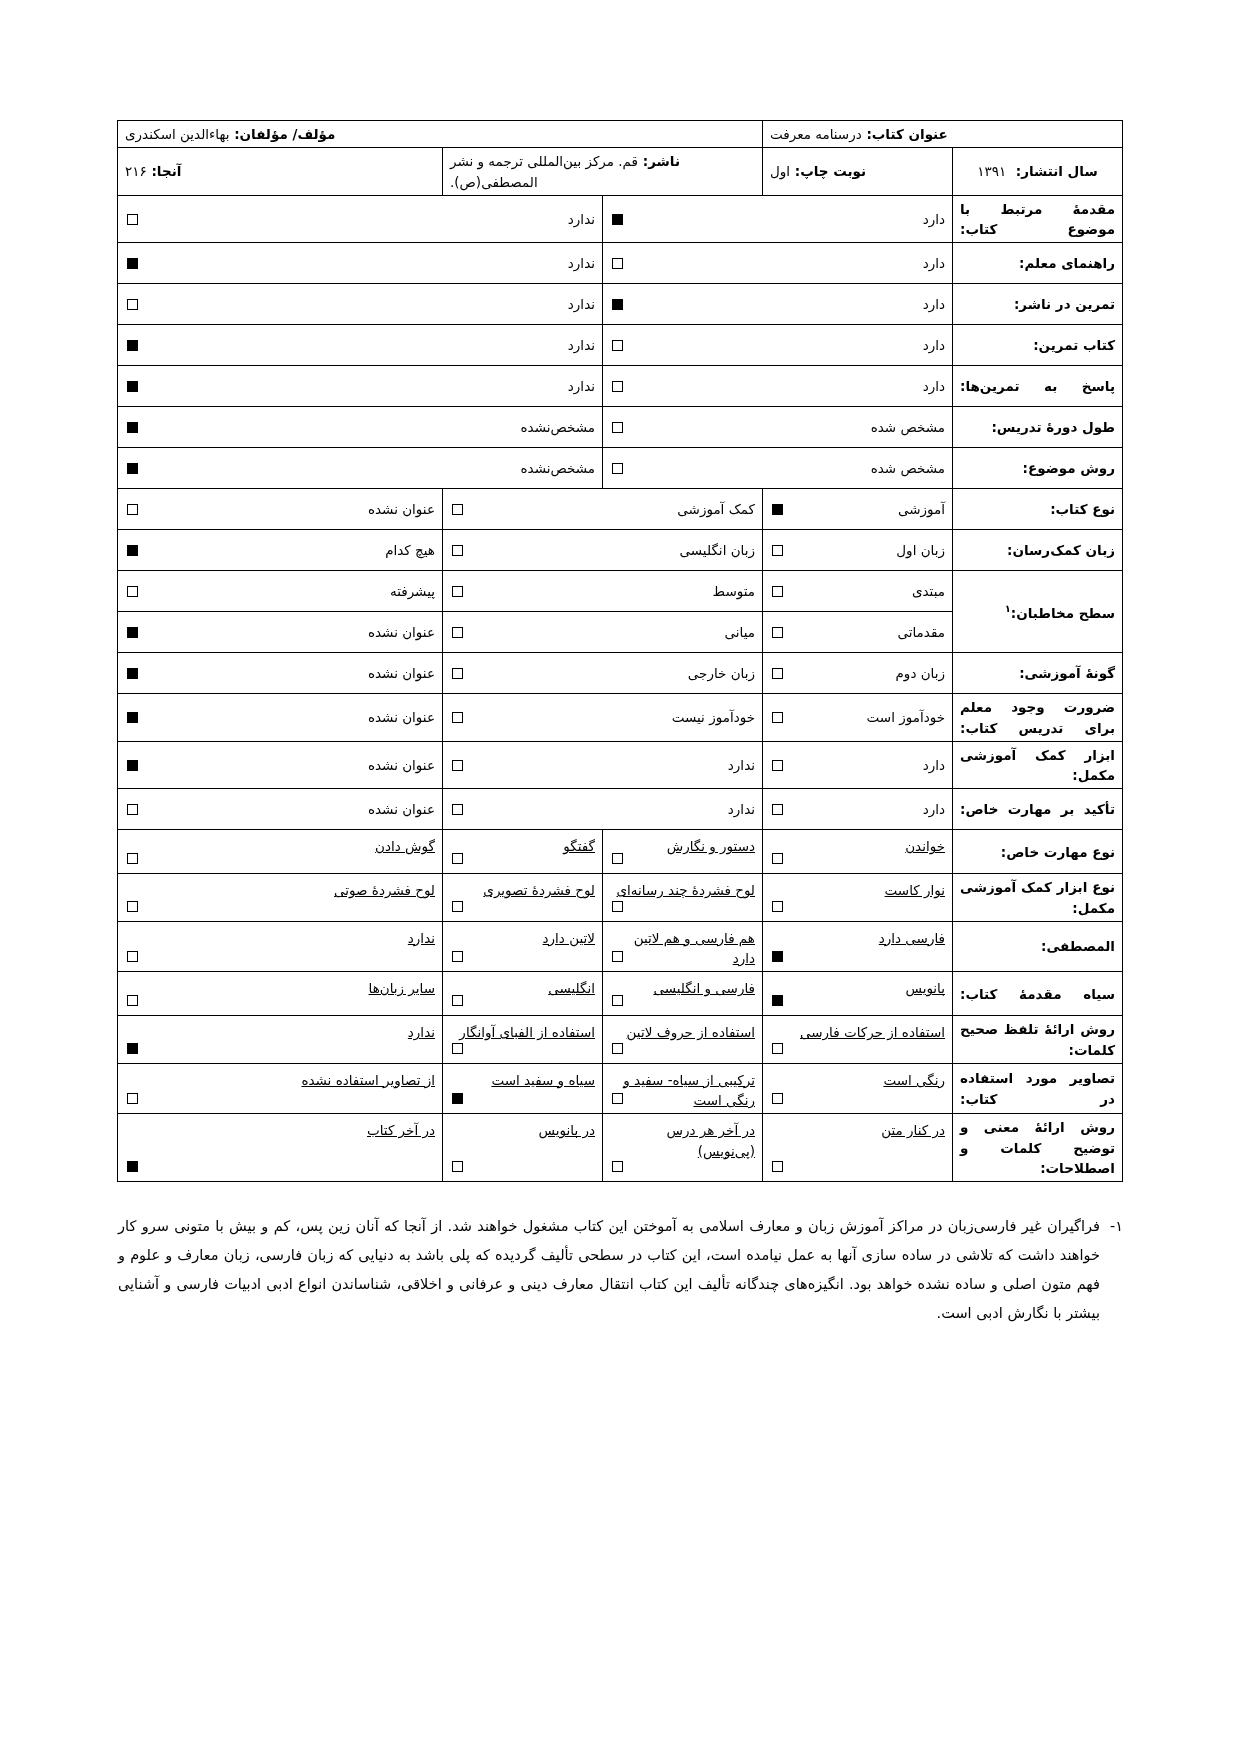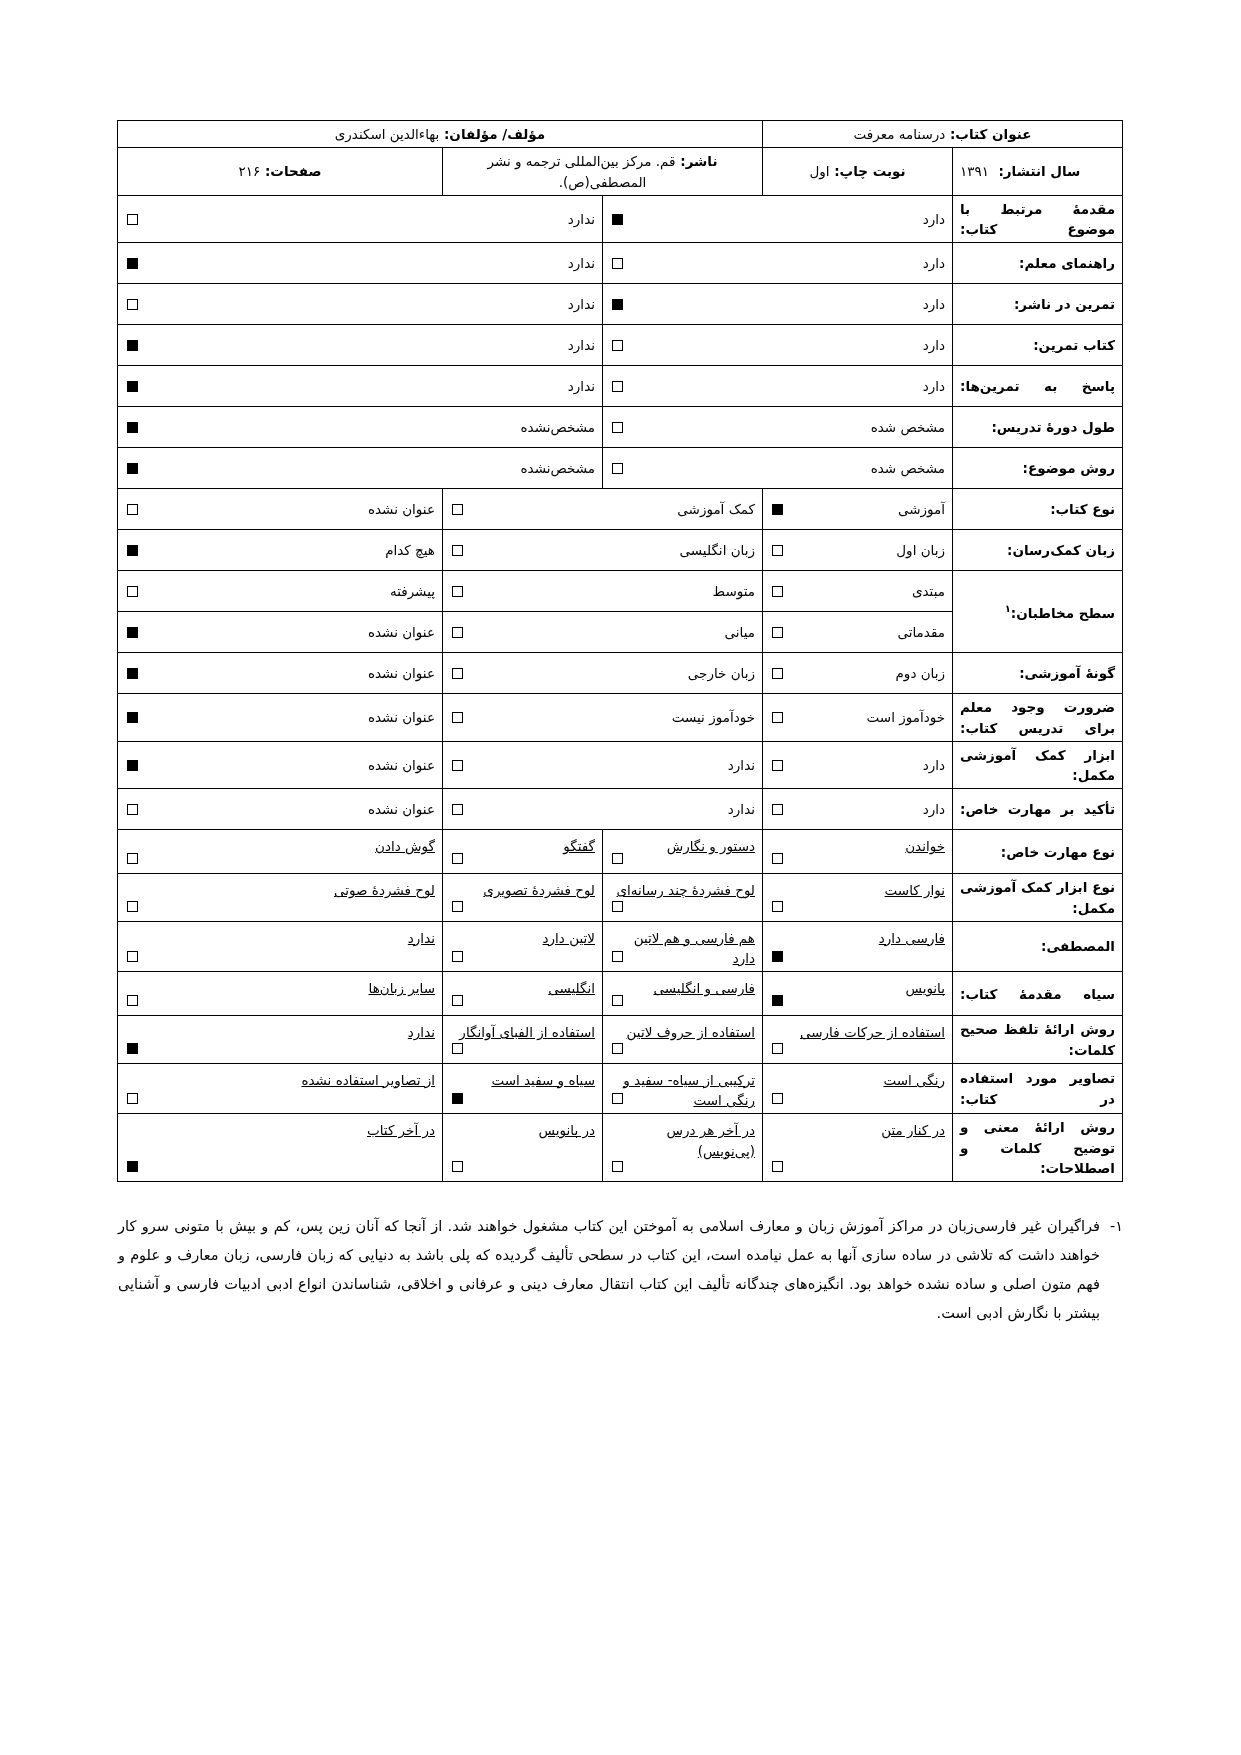--- a/index.html
+++ b/index.html
@@ -45,21 +45,21 @@
     padding-right: 9px;
     letter-spacing: 0.2px;
   }
   td.label.just {
     text-align: justify;
     text-align-last: justify;
   }
   td.hdrlabel {
     font-weight: bold;
     font-size: 14.5px;
-    text-align: center;
+    text-align: left;
   }
   td.hdrlabel .val {
     font-weight: normal;
     font-size: 13.5px;
   }
 
   
   td.opt {
     text-align: right;
     padding-right: 10px;
@@ -131,34 +131,34 @@
           <span>عنوان کتاب:</span>
           <span class="val">درسنامه معرفت</span>
         </td>
         <td class="hdrlabel" colspan="3">
           <span>مؤلف/ مؤلفان:</span>
           <span class="val">بهاءالدین اسکندری</span>
         </td>
       </tr>
 
       <tr>
-        <td class="hdrlabel" style="text-align:left">
+        <td class="hdrlabel" style="text-align:center">
           <span>سال انتشار:</span>
           &nbsp;<span class="val">۱۳۹۱</span>
         </td>
         <td class="hdrlabel">
           <span>نوبت چاپ:</span>
           <span class="val">اول</span>
         </td>
         <td class="hdrlabel" colspan="2">
           <span>ناشر:</span>
           <span class="val">قم. مرکز بین‌المللی ترجمه و نشر المصطفی(ص).</span>
         </td>
         <td class="hdrlabel">
-          <span>صفحات:</span>
+          <span>آنجا:</span>
           <span class="val">۲۱۶</span>
         </td>
       </tr>
 
     <tr>
           <td class="label just"><span>مقدمهٔ مرتبط با موضوع کتاب:</span></td>
           <td class="opt" colspan="2">
             <span class="cb checked"></span>
             <span class="txt">دارد</span>
           </td>

